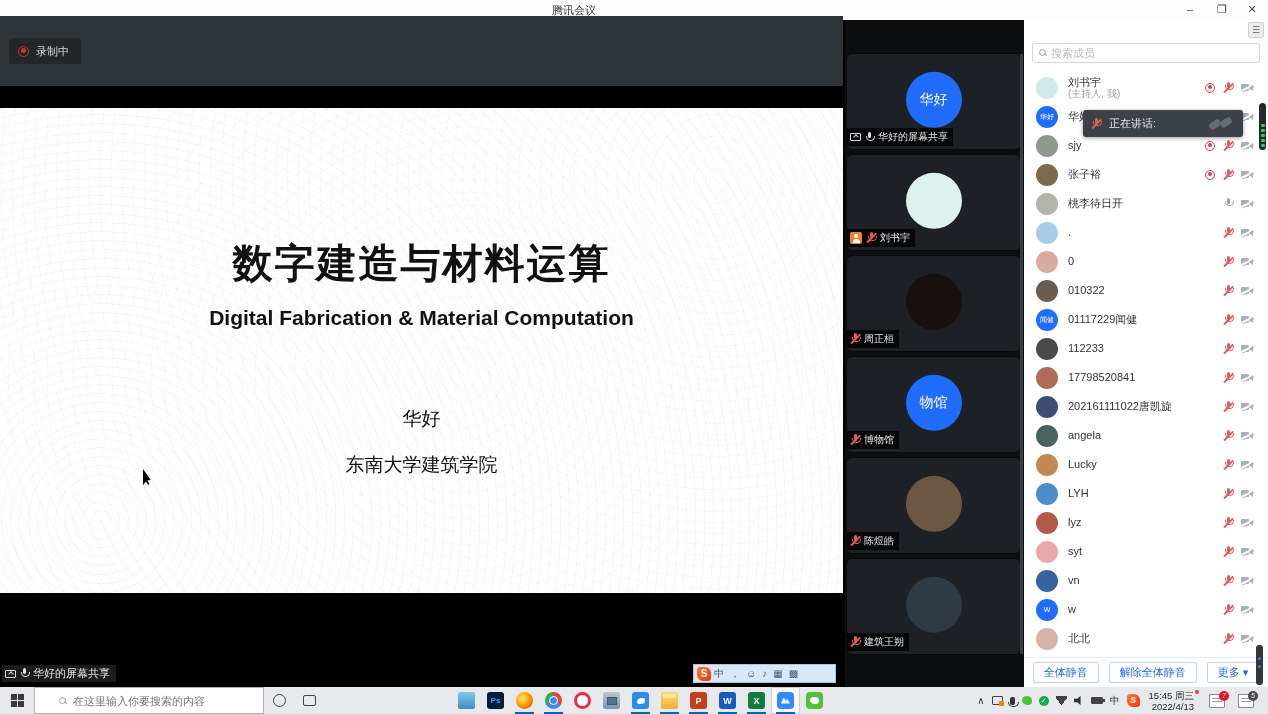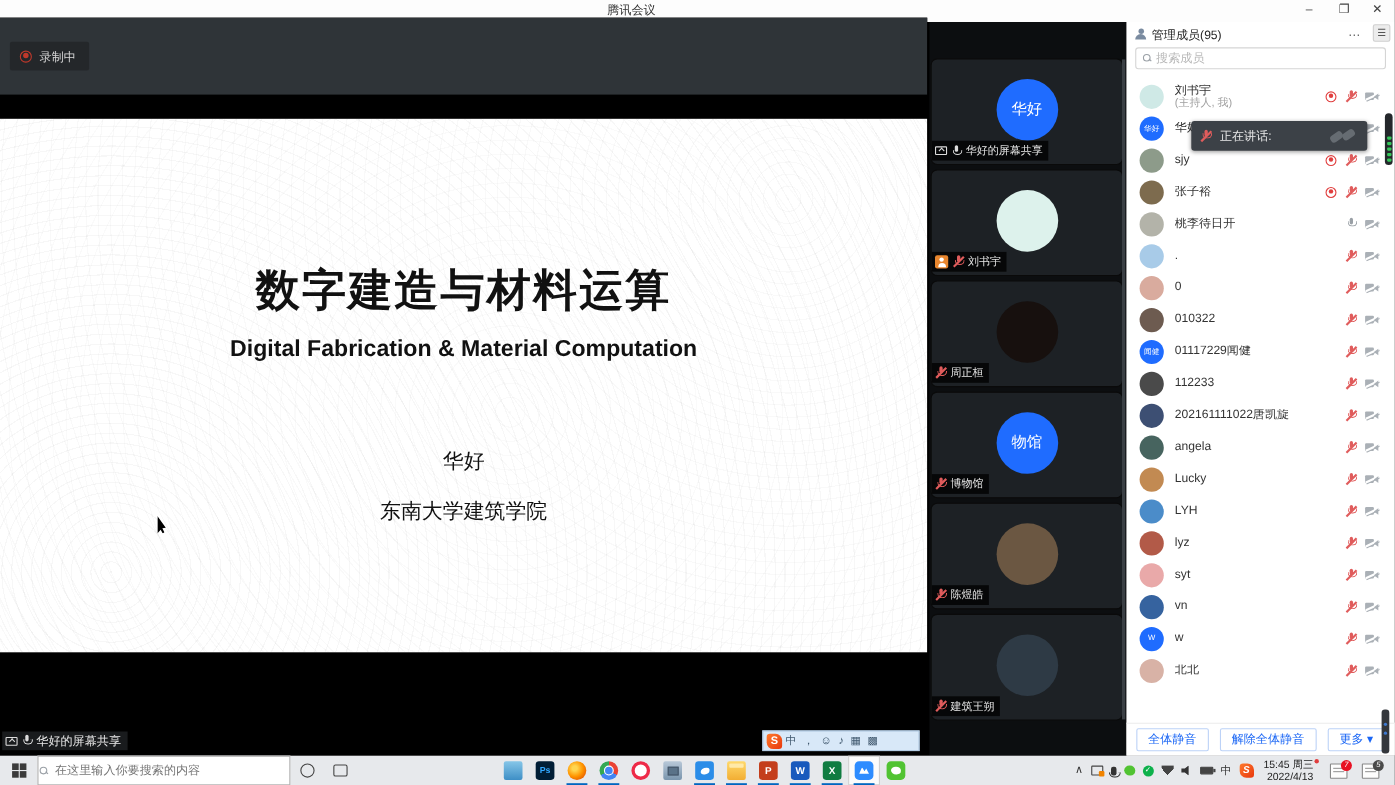--- a/index.html
+++ b/index.html
@@ -144,21 +144,21 @@
   .p-btn { height:21px; padding:0 10px; background:#fff; border:1px solid #bcd2f7; border-radius:2px;
     color:#1a66f5; font-size:11px; line-height:19px; }
 
   
   .taskbar { position:absolute; left:0; top:687px; width:1268px; height:27px; background:#e7e9ec;
     display:flex; align-items:center; }
   .start { width:34px; height:27px; display:flex; align-items:center; justify-content:center; }
   .winlogo { width:13px; height:13px; display:grid; grid-template-columns:6px 6px; grid-template-rows:6px 6px; gap:1px; }
   .winlogo i { background:#3a3a3a; }
   .tb-search { width:230px; height:27px; background:#fff; border:1px solid #b0b0b0; display:flex;
-    align-items:center; gap:6px; padding:0 1px; }
+    align-items:center; gap:6px; padding:0 24px; }
   .tb-search input { border:none; outline:none; font-size:11px; color:#555; width:100%; background:transparent; }
   .tb-search input::placeholder { color:#767676; }
   .tb-btn { width:30px; height:27px; display:flex; align-items:center; justify-content:center; color:#333; }
   .cortana { width:13px; height:13px; border:1.5px solid #444; border-radius:50%; }
   .taskview { width:13px; height:11px; border:1.5px solid #444; border-radius:2px; }
 
   .apps { display:flex; align-items:center; margin-left:128px; }
   .app { width:29px; height:27px; position:relative; display:flex; align-items:center; justify-content:center; }
   .app.active { background:#fbfbfb; box-shadow:inset 0 0 0 1px #d0d0d0; }
   .app .ul { position:absolute; bottom:0; left:5px; right:5px; height:2px; background:#0067c0; }
@@ -338,26 +338,20 @@
       <i class="mic-muted">
             <i></i>
           </i>
       <span>建筑王朔</span>
     </span>
   </div>
 </div>
   <div class="thumb-scroll" style="position:absolute;left:1020px;top:54px;height:600px;"></div>
 
   <div class="panel">
-    <div class="p-header">
-      <i class="person-ico"></i>
-      <span class="p-title">管理成员(95)</span>
-      <span class="p-dots">⋯</span>
-      <span class="p-close">✕</span>
-    </div>
     <div class="p-search">
       <i class="mag"></i>
       <input placeholder="搜索成员" style="">
     </div>
     <div class="mlist">
   <div class="mrow">
     <span class="mavatar" style="background: rgb(207, 233, 230);">
             <i style="font-style:normal"></i>
           </span>
     <span class="mtext">
@@ -542,20 +536,39 @@
       <i class="mic-muted">
               <i></i>
             </i>
 
       <i class="cam-muted">
               <i></i>
             </i>
     </span>
   </div>
 
+  <div class="mrow">
+    <span class="mavatar" style="background: rgb(176, 106, 88);">
+            <i style="font-style:normal"></i>
+          </span>
+    <span class="mtext">
+      <span class="mname">17798520841</span>
+
+    </span>
+    <span class="micons">
+
+      <i class="mic-muted">
+              <i></i>
+            </i>
+
+      <i class="cam-muted">
+              <i></i>
+            </i>
+    </span>
+  </div>
 
   <div class="mrow">
     <span class="mavatar" style="background: rgb(61, 79, 115);">
             <i style="font-style:normal"></i>
           </span>
     <span class="mtext">
       <span class="mname">202161111022唐凯旋</span>
 
     </span>
     <span class="micons">

